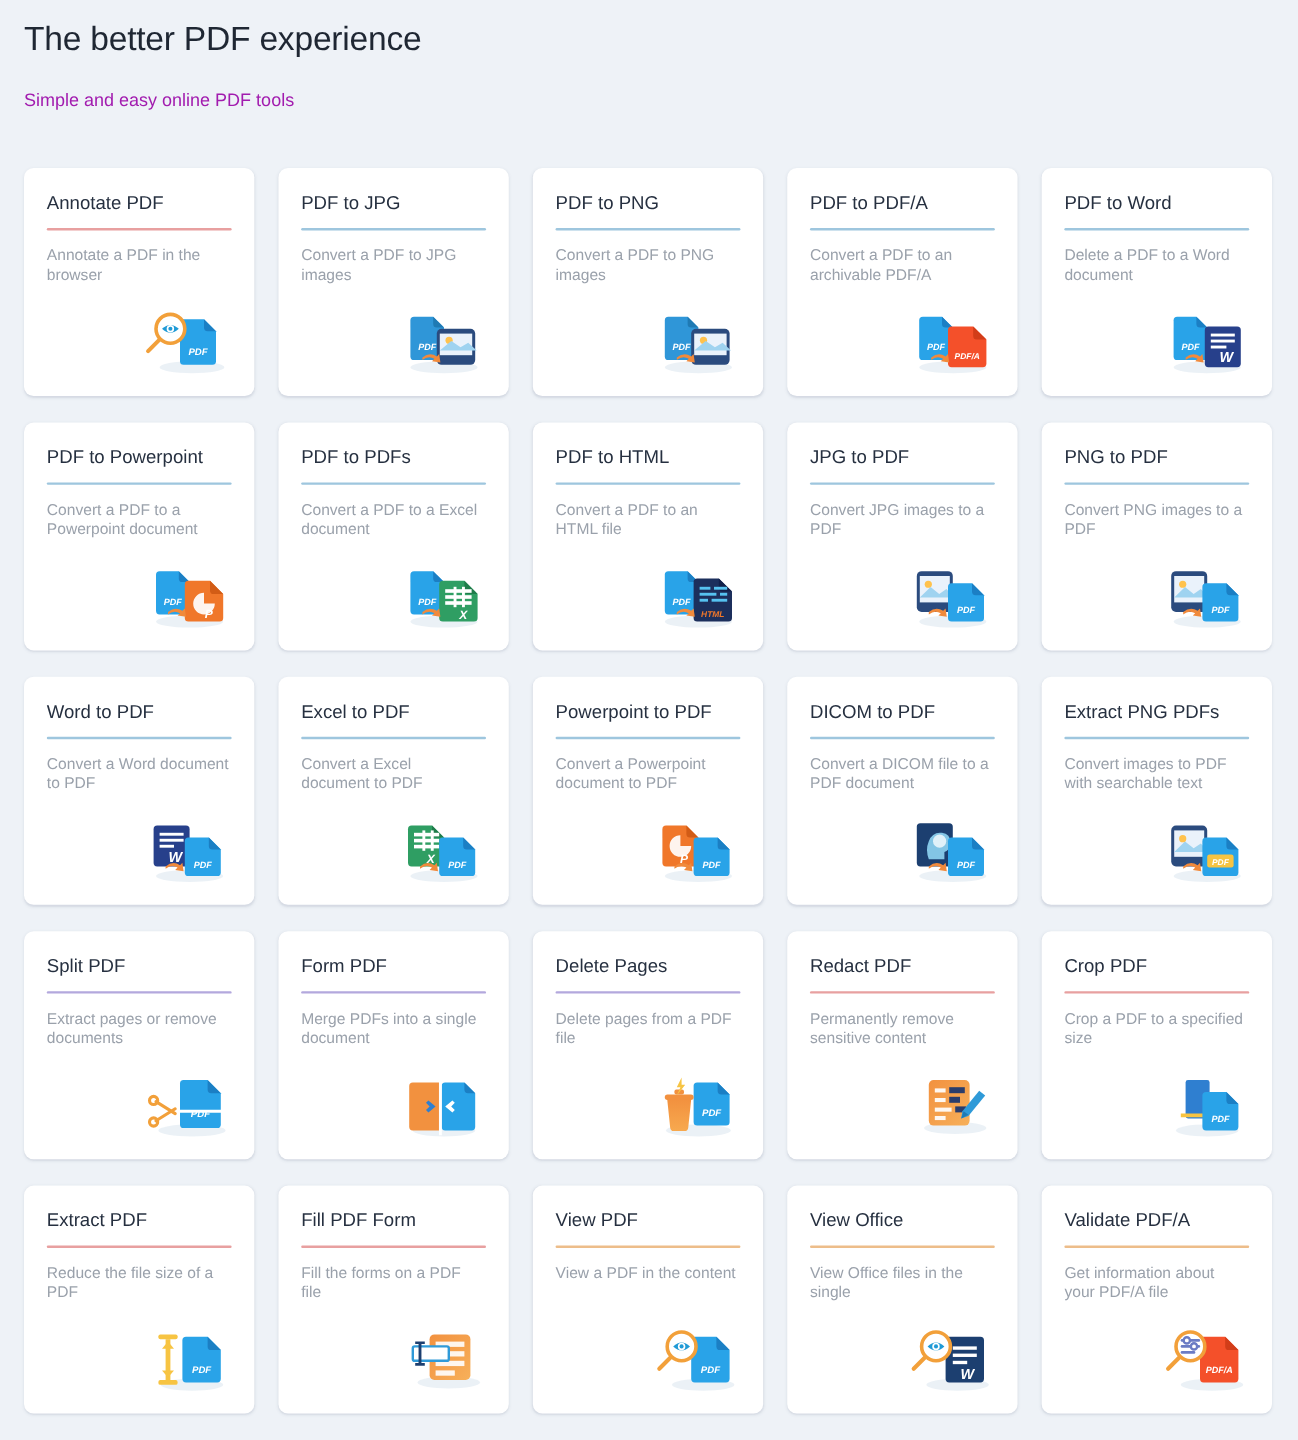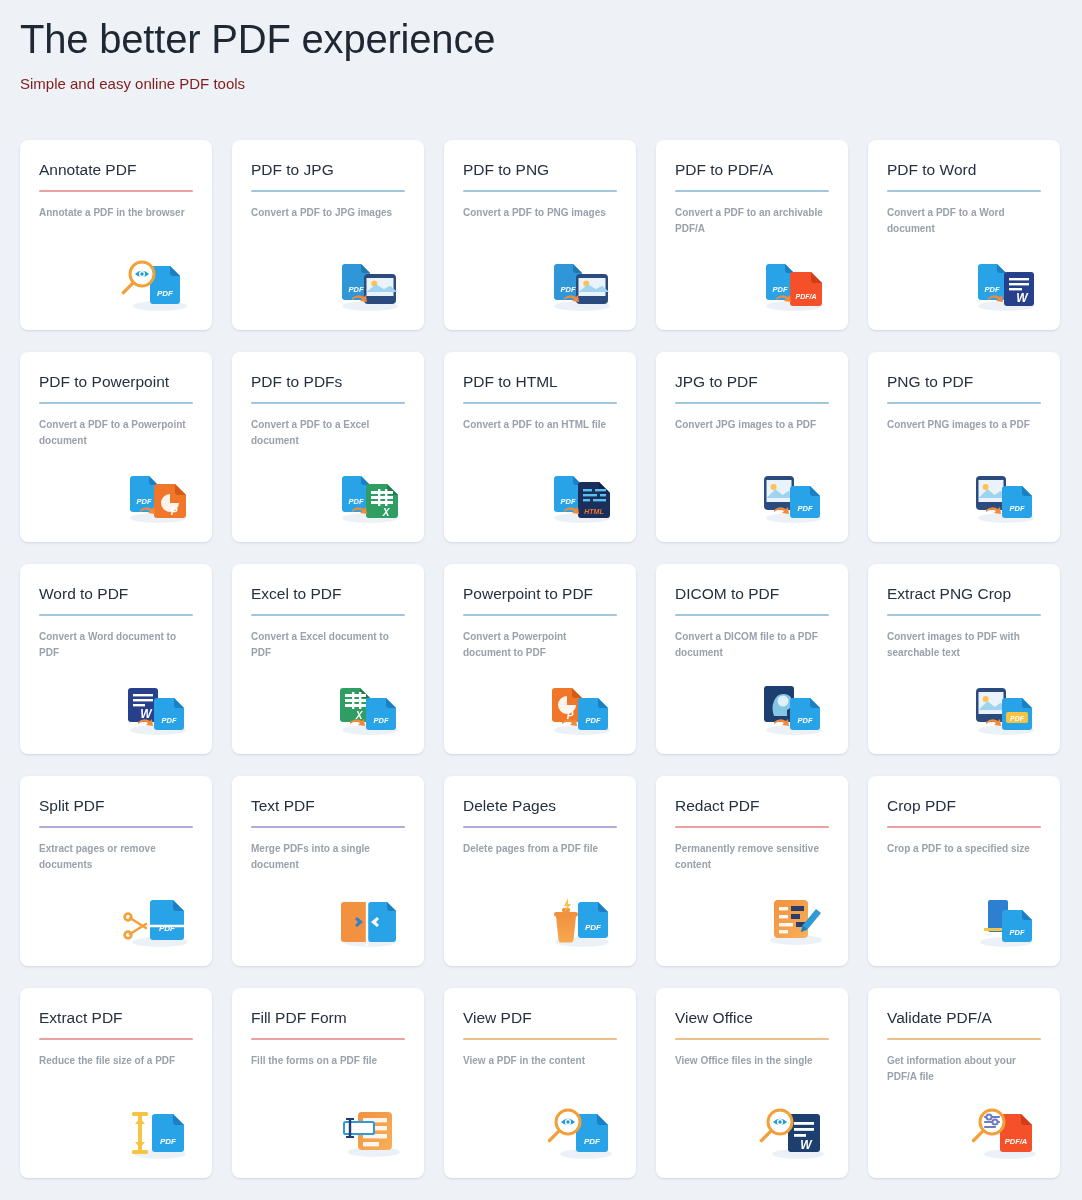--- a/index.html
+++ b/index.html
@@ -8,31 +8,31 @@
     height: 1200px;
     background: #eef2f7;
     font-family: "Liberation Sans", sans-serif;
     -webkit-font-smoothing: antialiased;
   }
   .page { width: 1082px; height: 1200px; position: relative; overflow: hidden; }
 
   .page-title {
     position: absolute;
     left: 20px; top: 17px;
-    font-size: 40px;
+    font-size: 28px;
     font-weight: 400;
     color: #1f2733;
     letter-spacing: -0.2px;
   }
   .page-subtitle {
     position: absolute;
     left: 20px; top: 75px;
     font-size: 15px;
     font-weight: 400;
-    color: #7f1d1d;
+    color: #a21caf;
   }
 
   .grid {
     position: absolute;
     left: 20px; top: 140px;
     width: 1042px;
     display: grid;
     grid-template-columns: repeat(5, 192px);
     grid-auto-rows: 190px;
     column-gap: 20px;
@@ -57,24 +57,24 @@
   }
   .card-rule {
     margin-top: 11px;
     height: 2px;
     width: 100%;
     border-radius: 2px;
     background: #9ec6de;
   }
   .card-desc {
     margin-top: 13px;
-    font-size: 10px;
+    font-size: 13px;
     line-height: 16px;
     color: #9aa1ab;
-    font-weight: 700;
+    font-weight: 400;
     max-width: 152px;
   }
 
   .card-icon {
     position: absolute;
     right: 14px;
     bottom: 12px;
     width: 84px;
     height: 70px;
     font-style: italic;
@@ -213,21 +213,21 @@
             <path d="M43 24 h18 l11 11 v20 a3 3 0 0 1 -3 3 H43 a3 3 0 0 1 -3 -3 V27 a3 3 0 0 1 3 -3 Z" fill="#f4502a"></path>
             <path d="M61 24 l11 11 h-8 a3 3 0 0 1 -3 -3 Z" fill="#d23d19"></path>
             <text x="56" y="51" text-anchor="middle" font-family="Liberation Sans, sans-serif" font-size="7" font-weight="bold" fill="#ffffff">PDF/A</text>
             <path d="M26 50 q6 -5 12 -1 l2 -2 l1 7 l-7 -1 l2 -2 q-5 -3 -10 1 Z" fill="#f08a3c"></path>
           </svg>
         </div>
       </div>
       <div class="card">
         <div class="card-title">PDF to Word</div>
         <div class="card-rule" style="background:#9ec6de"></div>
-        <div class="card-desc">Convert a PDF to a Word document</div>
+        <div class="card-desc">Delete a PDF to a Word document</div>
         <div class="card-icon">
           <svg viewBox="0 0 84 70" xmlns="http://www.w3.org/2000/svg">
             <defs>
   <linearGradient id="trash" x1="0" y1="0" x2="0" y2="1">
     <stop offset="0" stop-color="#f2913f"></stop>
                 <stop offset="1" stop-color="#f7a94f"></stop>
   </linearGradient>
   <linearGradient id="redact" x1="0" y1="0" x2="1" y2="1">
     <stop offset="0" stop-color="#f2913f"></stop>
                 <stop offset="1" stop-color="#f7b05a"></stop>
@@ -551,21 +551,21 @@
             <path d="M24 44 q-3 -8 0 -15 q3 -8 11 -7 q7 1 7 8 q0 6 -5 8 l0 6 Z" fill="#8fd4f2" opacity="0.9"></path>
             <circle cx="33" cy="29" r="5.5" fill="#ffffff" opacity="0.75"></circle>
             <path d="M43 26 h17 l10 10 v19 a3 3 0 0 1 -3 3 H43 a3 3 0 0 1 -3 -3 V29 a3 3 0 0 1 3 -3 Z" fill="#29a3e8"></path>
             <path d="M60 26 l10 10 h-7 a3 3 0 0 1 -3 -3 Z" fill="#1b7fc4"></path>
             <text x="55" y="51" text-anchor="middle" font-family="Liberation Sans, sans-serif" font-size="7.5" font-weight="bold" fill="#ffffff">PDF</text>
             <path d="M24 50 q6 -5 12 -1 l2 -2 l1 7 l-7 -1 l2 -2 q-5 -3 -10 1 Z" fill="#f08a3c"></path>
           </svg>
         </div>
       </div>
       <div class="card">
-        <div class="card-title">Extract PNG Crop</div>
+        <div class="card-title">Extract PNG PDFs</div>
         <div class="card-rule" style="background:#9ec6de"></div>
         <div class="card-desc">Convert images to PDF with searchable text</div>
         <div class="card-icon">
           <svg viewBox="0 0 84 70" xmlns="http://www.w3.org/2000/svg">
             <defs>
   <linearGradient id="trash" x1="0" y1="0" x2="0" y2="1">
     <stop offset="0" stop-color="#f2913f"></stop>
                 <stop offset="1" stop-color="#f7a94f"></stop>
   </linearGradient>
   <linearGradient id="redact" x1="0" y1="0" x2="1" y2="1">
@@ -618,21 +618,21 @@
             <g stroke="#f2a03a" stroke-width="2.6" fill="none" stroke-linecap="round">
               <path d="M16 34 L32 44"></path>
               <path d="M16 50 L32 40"></path>
               <circle cx="14" cy="33" r="3.4"></circle>
               <circle cx="14" cy="51" r="3.4"></circle>
             </g>
           </svg>
         </div>
       </div>
       <div class="card">
-        <div class="card-title">Text PDF</div>
+        <div class="card-title">Form PDF</div>
         <div class="card-rule" style="background:#b3a8dd"></div>
         <div class="card-desc">Merge PDFs into a single document</div>
         <div class="card-icon">
           <svg viewBox="0 0 84 70" xmlns="http://www.w3.org/2000/svg">
             <defs>
   <linearGradient id="trash" x1="0" y1="0" x2="0" y2="1">
     <stop offset="0" stop-color="#f2913f"></stop>
                 <stop offset="1" stop-color="#f7a94f"></stop>
   </linearGradient>
   <linearGradient id="redact" x1="0" y1="0" x2="1" y2="1">

